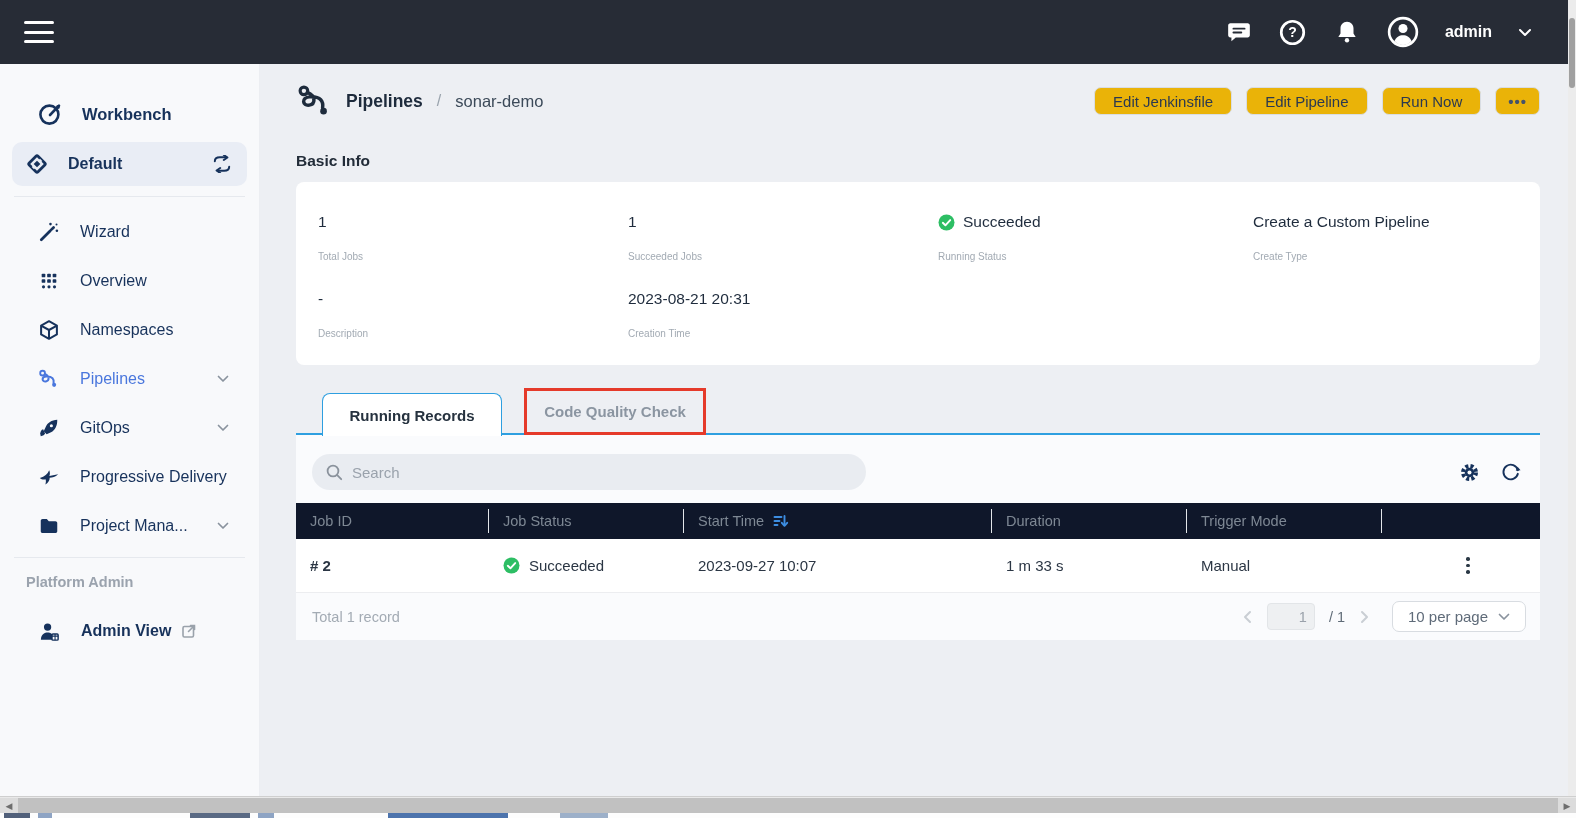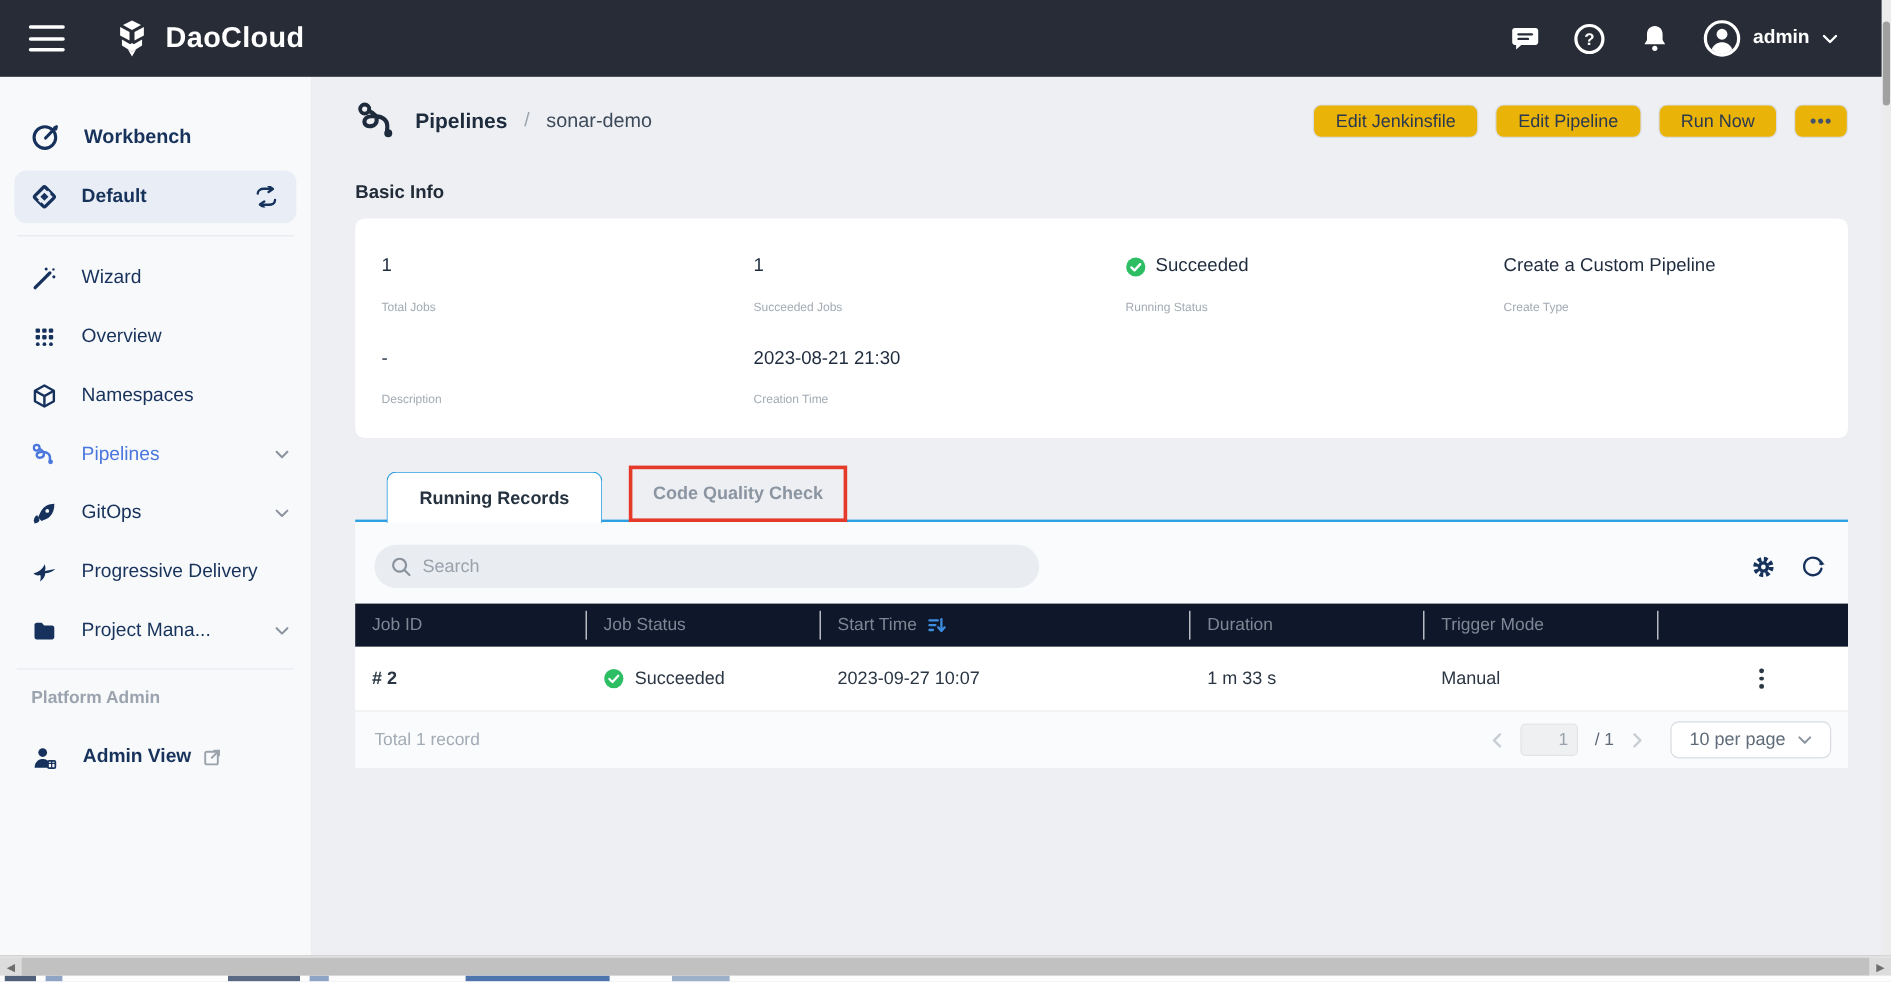--- a/index.html
+++ b/index.html
@@ -8,26 +8,26 @@
   svg { display:block; }
 
   
   .navbar { position:absolute; top:0; left:0; width:1576px; height:64px; background:#272c36; display:flex; align-items:center; z-index:5; }
   .hamburger { width:30px; height:22px; margin-left:24px; display:flex; flex-direction:column; justify-content:space-between; cursor:pointer; }
   .hamburger span { display:block; height:3px; border-radius:2px; background:#fff; }
   .brand { display:flex; align-items:center; margin-left:38px; gap:10px; }
   .brand-name { color:#fff; font-size:24px; font-weight:700; letter-spacing:.3px; }
   .nav-right { margin-left:auto; display:flex; align-items:center; gap:26px; margin-right:44px; }
   .nav-ic { width:28px; height:28px; display:flex; align-items:center; justify-content:center; cursor:pointer; }
-  .nav-user { display:flex; align-items:center; gap:10px; cursor:pointer;justify-content:flex-end; }
+  .nav-user { display:flex; align-items:center; gap:26px; cursor:pointer;justify-content:flex-end; }
   .nav-user-name { color:#fff; font-size:16px; font-weight:600; }
 
   
   .sidebar { position:absolute; top:64px; left:0; width:260px; height:732px; background:#f8f9fb; border-right:1px solid #eceef2; padding-top:22px; }
-  .side-item { display:flex; align-items:center; height:42px; padding:0 18px 0 26px; margin:7px 0; cursor:pointer; }
+  .side-item { display:flex; align-items:center; height:42px; padding:0 18px 0 26px; margin:7px 12px; cursor:pointer; }
   .side-item .lbl { margin-left:20px; font-size:16px; font-weight:500; color:#17325b; }
   .side-head .lbl { font-weight:700; font-size:16.5px; }
   .side-sel { background:#e9edf5; border-radius:10px; margin:4px 12px 8px 12px; padding:0 14px; height:44px; }
   .side-sel .lbl { font-weight:700; }
   .side-sel .swap { margin-left:auto; }
   .side-div { height:1px; background:#e6e9ee; margin:10px 14px 14px 14px; }
   .side-item .chev { margin-left:auto; }
   .side-blue .lbl { color:#4a77dd; }
   .side-section { padding:0 18px 0 26px; margin:16px 0 18px 0; font-size:14.5px; font-weight:700; color:#9ba3ae; }
   .side-admin { margin-top:20px; }
@@ -97,32 +97,20 @@
 </style>
 </head>
 <body>
 
 <div class="navbar">
   <div class="hamburger">
       <span></span>
       <span></span>
       <span></span>
     </div>
-  <div class="brand">
-    <span>
-      <svg width="36" height="36" viewBox="0 0 24 24">
-        <polygon points="12,2 17,4.6 12,7.4 7,4.6" fill="#fff"></polygon>
-        <polygon points="5.4,5.6 10.6,8.4 10.6,13.2 5.4,10.4" fill="#fff"></polygon>
-        <polygon points="18.6,5.6 13.4,8.4 13.4,13.2 18.6,10.4" fill="#fff"></polygon>
-        <polygon points="6.4,12.6 11,15.2 12,14.6 13,15.2 17.6,12.6 17.6,16 12,19.4 6.4,16" fill="#fff"></polygon>
-        <polygon points="9.6,17.9 12,19.4 14.4,17.9 12,22" fill="#fff"></polygon>
-      </svg>
-    </span>
-    <span class="brand-name">DaoCloud</span>
-  </div>
   <div class="nav-right">
     <div class="nav-ic">
       <svg width="26" height="26" viewBox="0 0 24 24">
           <path d="M4 4h16c1.1 0 2 .9 2 2v9c0 1.1-.9 2-2 2H9l-4 3.6V17H4c-1.1 0-2-.9-2-2V6c0-1.1.9-2 2-2z" fill="#fff"></path>
           <rect x="6" y="8" width="12" height="1.8" rx=".9" fill="#272c36"></rect>
           <rect x="6" y="11.5" width="9" height="1.8" rx=".9" fill="#272c36"></rect>
         </svg>
     </div>
     <div class="nav-ic">
       <svg width="27" height="27" viewBox="0 0 24 24">
@@ -356,21 +344,21 @@
       </div>
       <div>
         <div class="cell-val">Create a Custom Pipeline</div>
         <div class="cell-lbl">Create Type</div>
       </div>
       <div>
         <div class="cell-val">-</div>
         <div class="cell-lbl">Description</div>
       </div>
       <div>
-        <div class="cell-val">2023-08-21 21:30</div>
+        <div class="cell-val">2023-08-21 20:31</div>
         <div class="cell-lbl">Creation Time</div>
       </div>
       <div></div>
         <div></div>
     </div>
   </div>
 
   <div class="tabs">
     <div class="tabs-line"></div>
     <div class="tab-active">Running Records</div>

